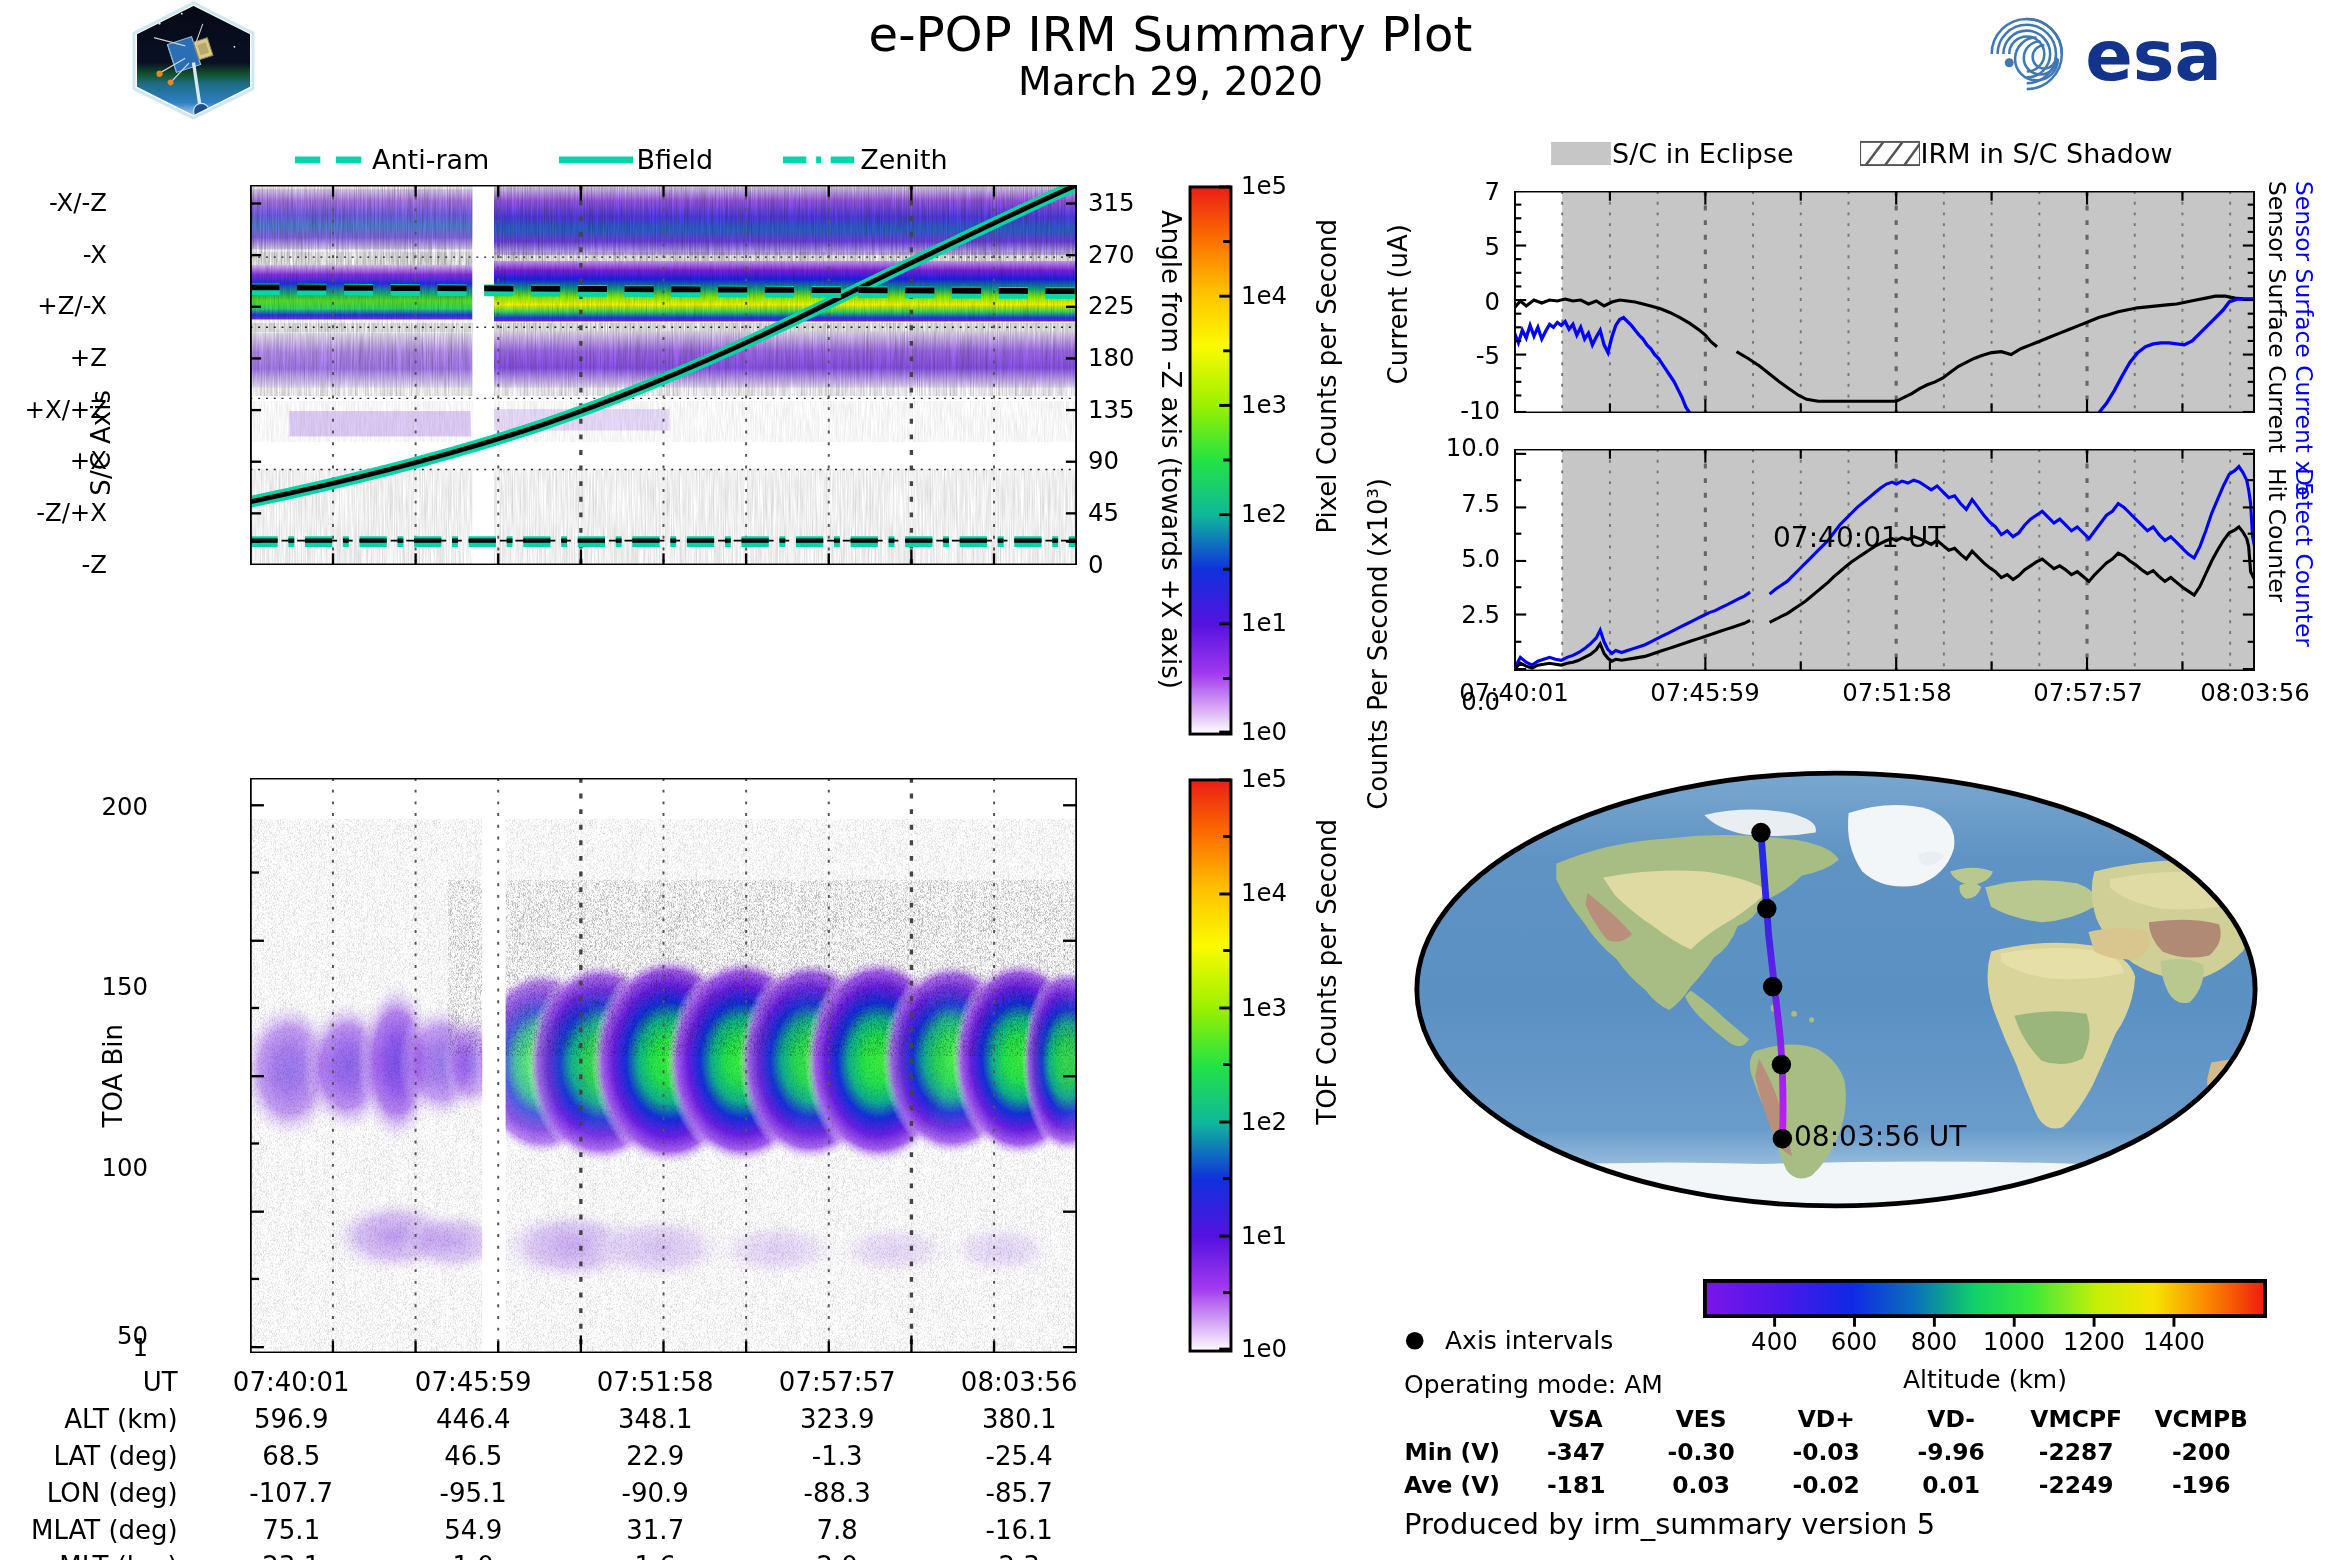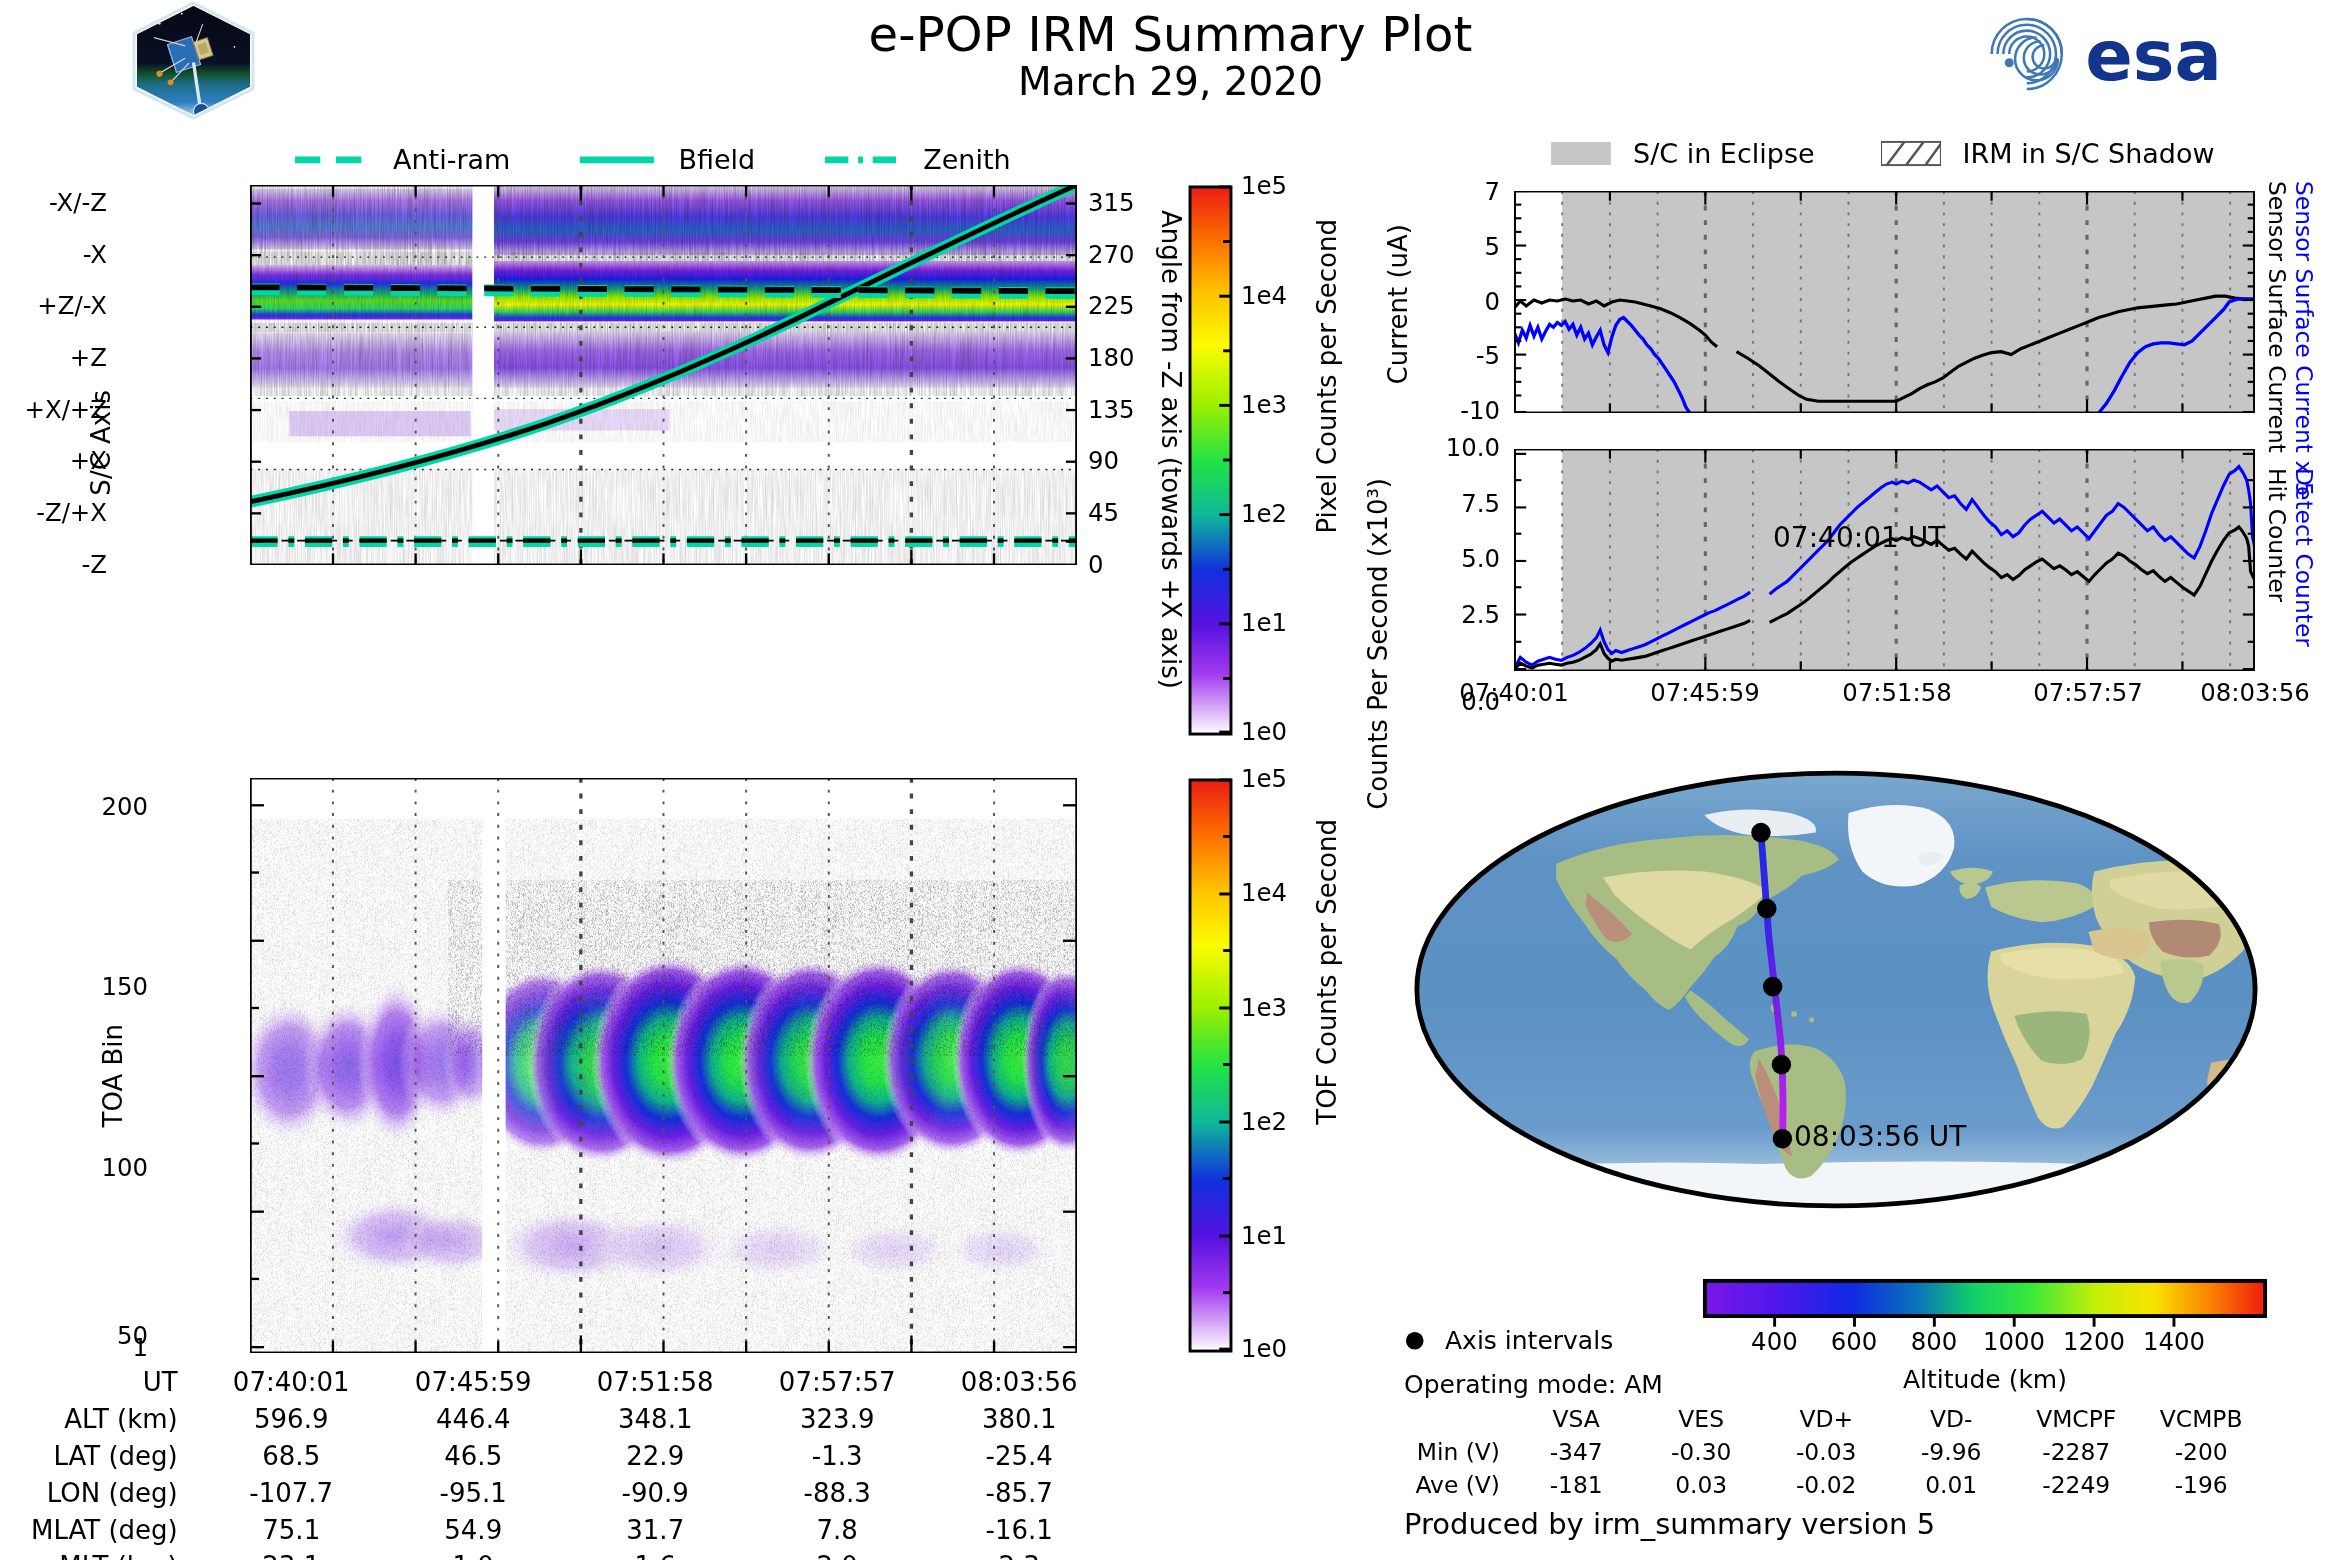--- a/index.html
+++ b/index.html
@@ -9,37 +9,37 @@
   .ctr{text-align:center;}
   .vrt{writing-mode:vertical-rl;transform:rotate(180deg);}
   .vrt-dn{writing-mode:vertical-rl;}
   svg{display:block;}
 
   
   #title-main{left:0;top:5.9px;width:2341px;font-size:48px;letter-spacing:0.2px;}
   #title-sub{left:0;top:59px;width:2341px;font-size:39px;}
 
   
-  .lg-item{display:flex;align-items:center;gap:22px;}
+  .lg-item{display:flex;align-items:center;gap:1px;}
   .lg-txt{font-size:27px;}
 
   
   .tk{font-size:24.4px;line-height:1;white-space:nowrap;}
   .axlabel{font-size:26px;}
   .cbtick{font-size:24.4px;}
   .cbtitle{font-size:26px;}
 
   
   #orbit-table{left:29px;top:1365px;font-size:26px;}
   #orbit-table td{padding:0 0 4.9px 0;white-space:nowrap;}
   #orbit-table td.lbl{text-align:right;padding-right:21.5px;}
   #orbit-table td.val{text-align:center;width:180px;}
 
   #volt-table{left:1395px;top:1404px;font-size:23.4px;border-collapse:collapse;}
-  #volt-table td,#volt-table th{padding:1px 0 3.9px 0;font-weight:normal;white-space:nowrap;}
+  #volt-table td,#volt-table th{padding:1px 0 3.9px 0;font-weight:bold;white-space:nowrap;}
   #volt-table td.rl{text-align:right;padding-right:13.7px;width:105px;}
   #volt-table td.vc{text-align:center;width:125px;}
 </style>
 </head>
 <body>
 
 <div class="abs ctr" id="title-main">e-POP IRM Summary Plot</div>
 <div class="abs ctr" id="title-sub">March 29, 2020</div>
 
 <div class="abs" style="left:125px;top:2px;">

